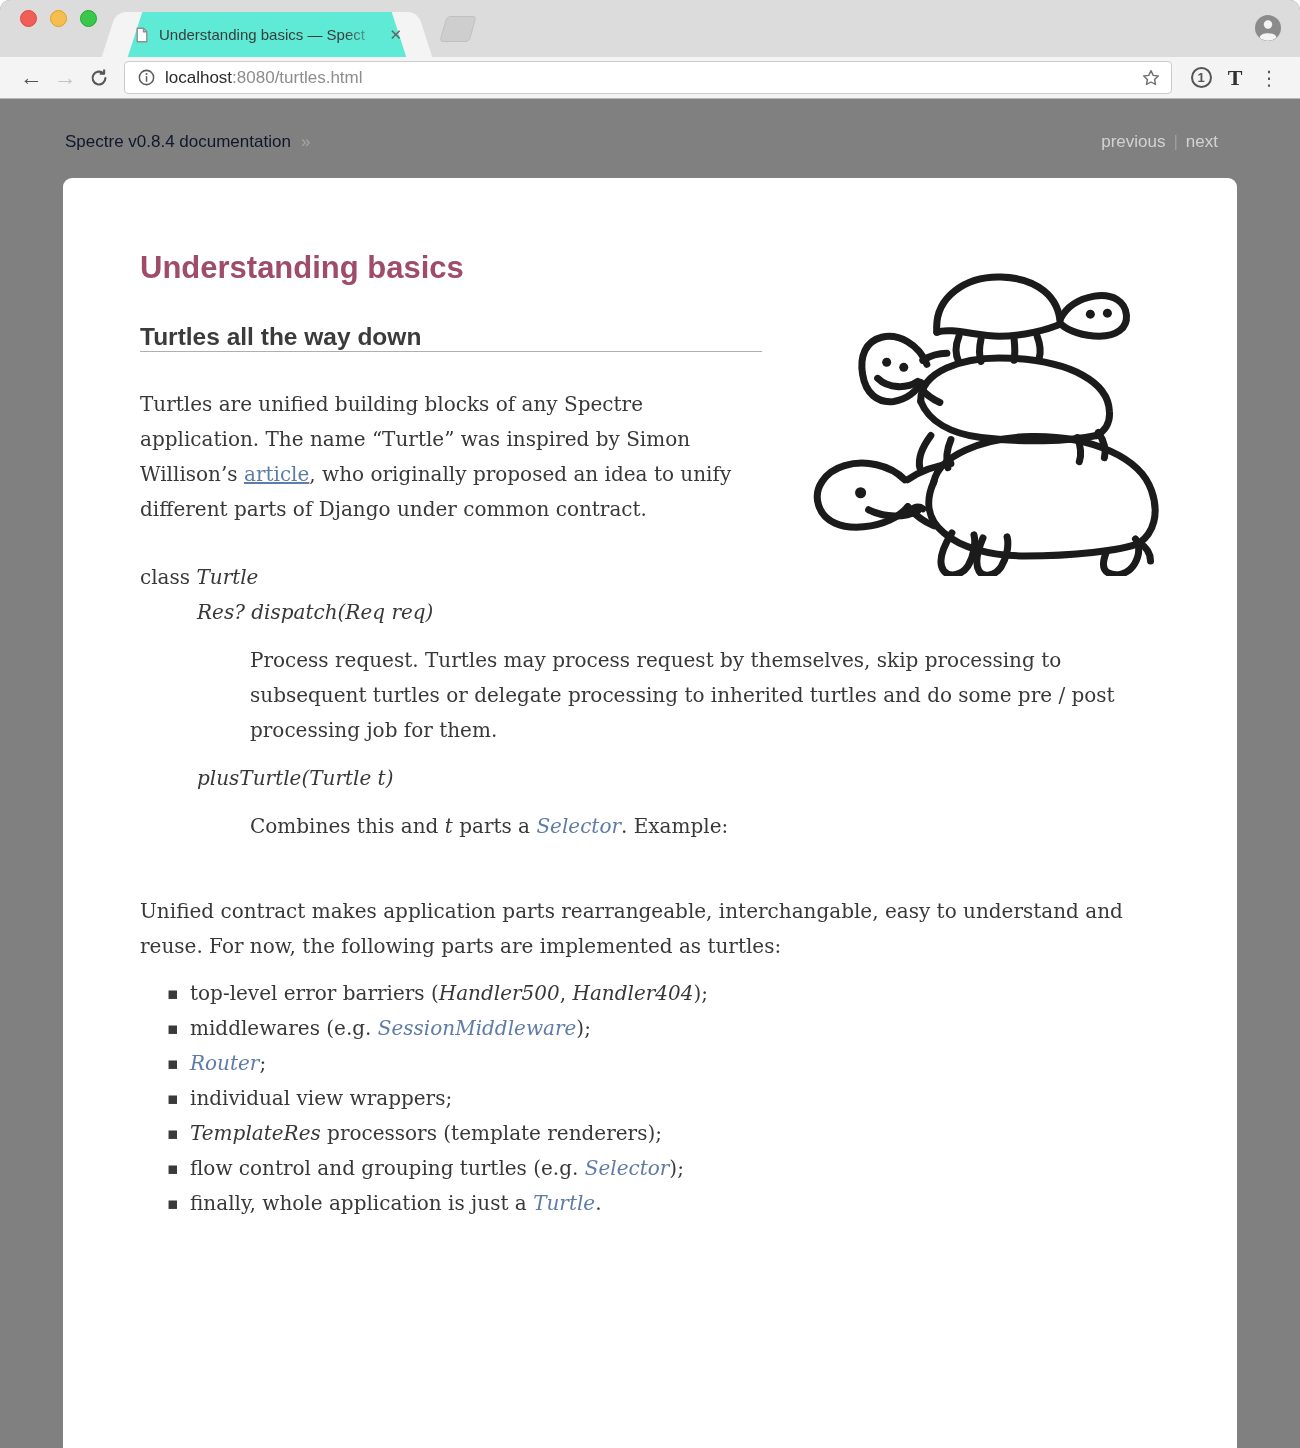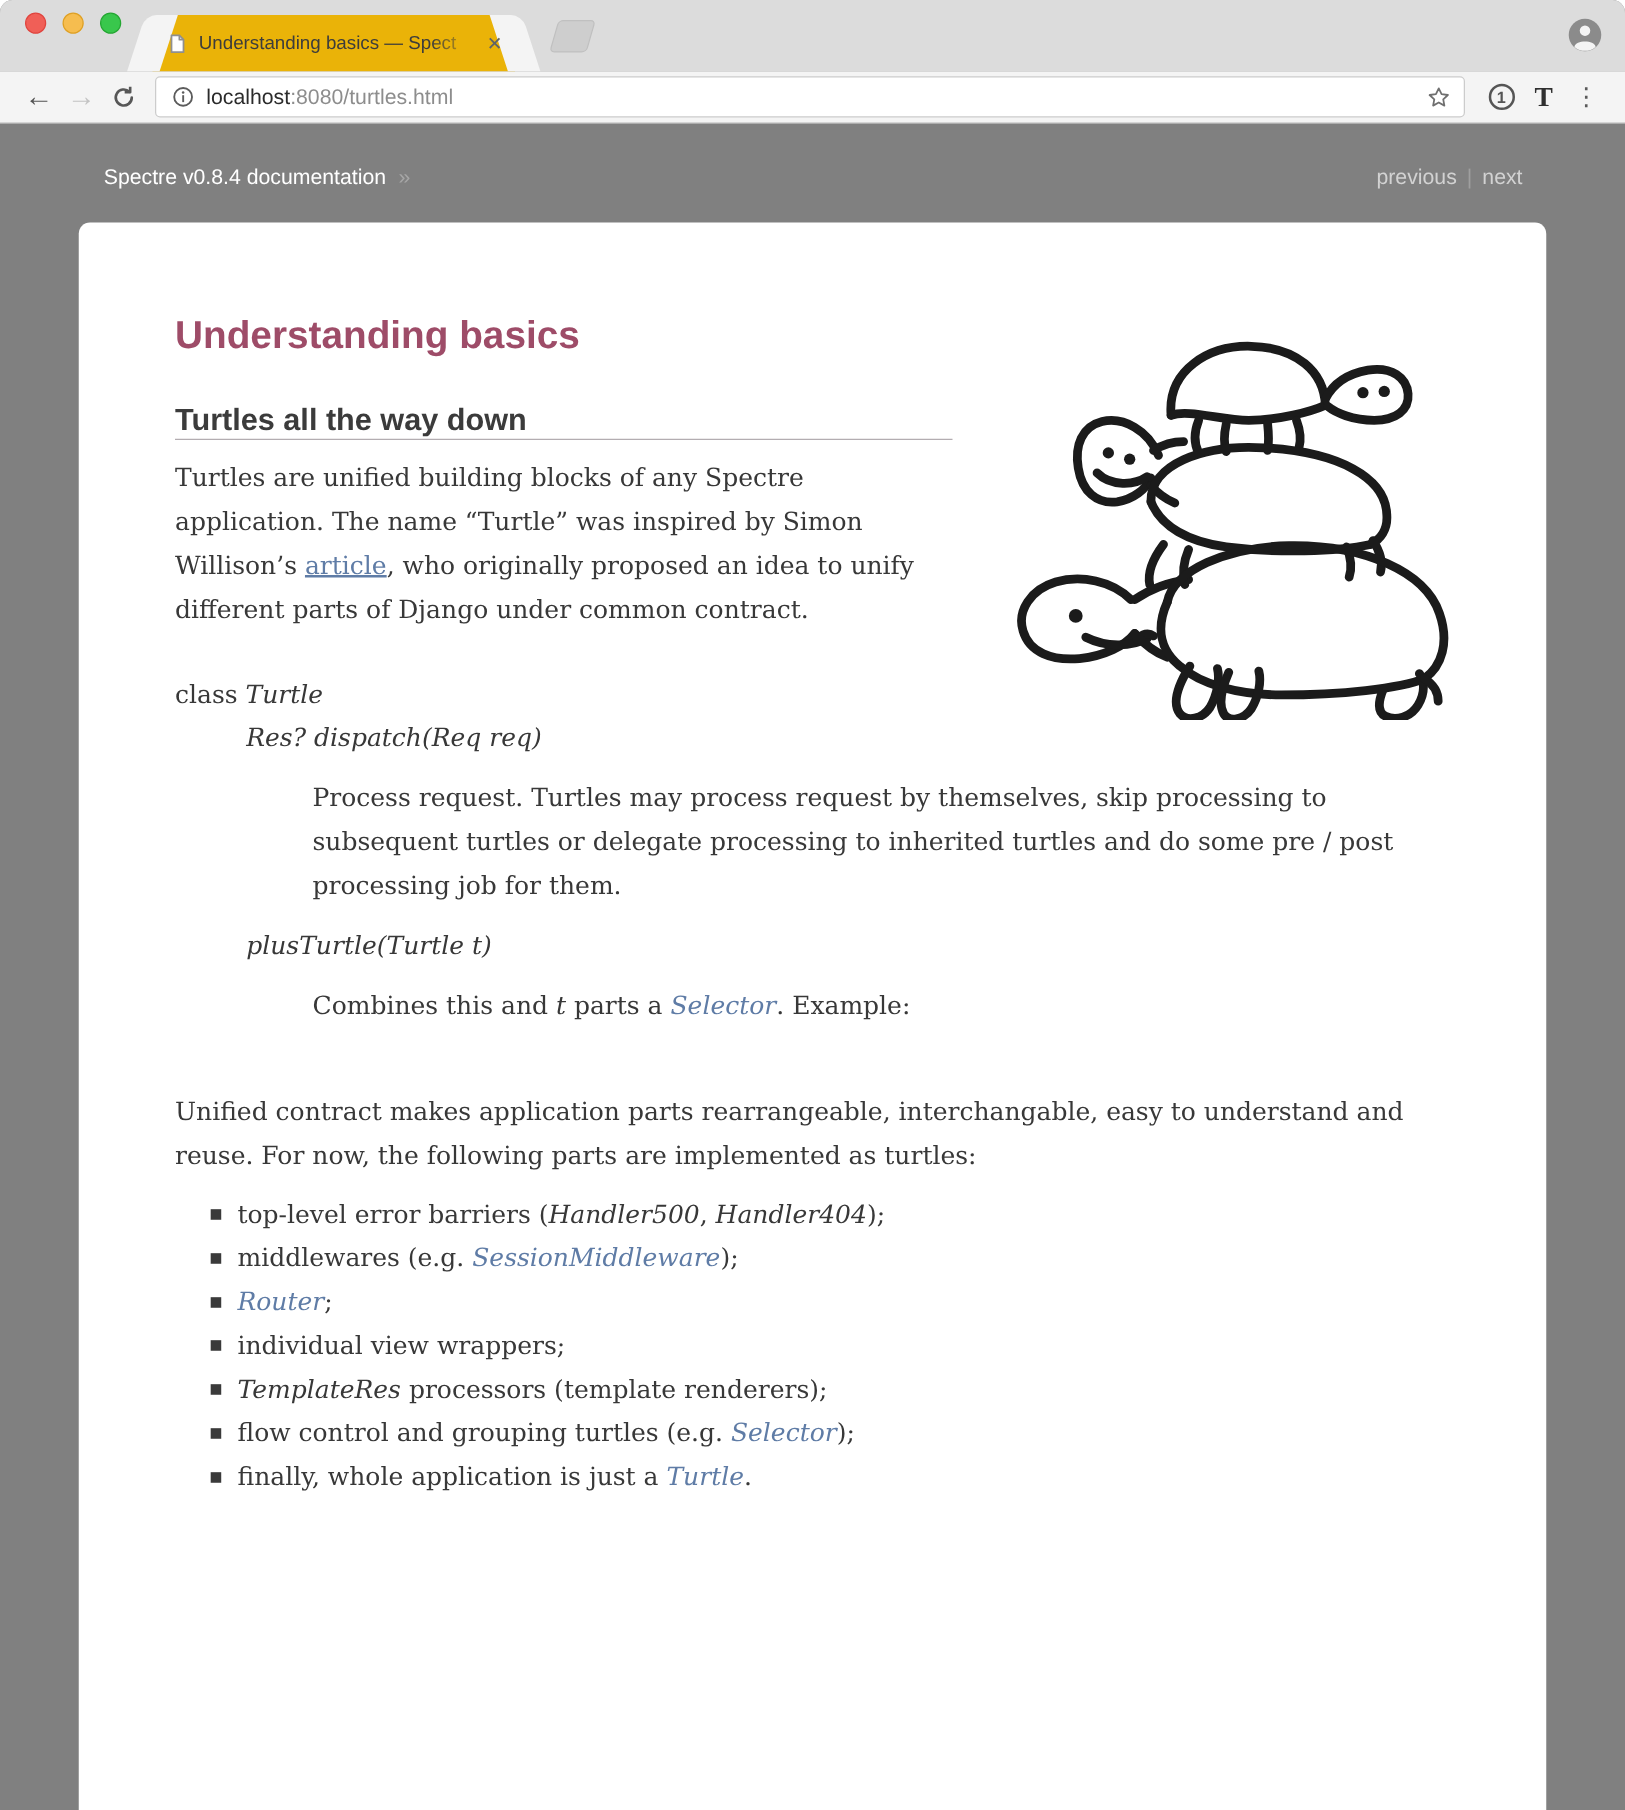--- a/index.html
+++ b/index.html
@@ -10,21 +10,21 @@
 
   
   .tabstrip { position:relative; height:57px; background:#dcdcdc; flex:0 0 auto; }
   .traffic { position:absolute; top:10px; left:20px; display:flex; gap:13px; }
   .light { width:17px; height:17px; border-radius:50%; }
   .light.red    { background:#f05f57; border:1px solid #e0443e; }
   .light.yellow { background:#f6bd4f; border:1px solid #dfa023; }
   .light.green  { background:#39c74c; border:1px solid #24a732; }
 
   .tab { position:absolute; left:122px; top:12px; width:290px; height:45px;
-         background:#eab308; border-radius:9px 9px 0 0; display:flex; align-items:center;
+         background:#5eead4; border-radius:9px 9px 0 0; display:flex; align-items:center;
          padding:0 10px 0 12px; }
   .tab::before, .tab::after { content:""; position:absolute; top:0; width:26px; height:45px;
          background:#f4f4f4; }
   .tab::before { left:-13px; transform:skewX(-18deg); border-radius:9px 0 0 0; }
   .tab::after  { right:-13px; transform:skewX(18deg); border-radius:0 9px 0 0; }
   .tab-fav { width:16px; height:16px; margin-right:9px; flex:0 0 auto; position:relative; z-index:2; }
   .tab-title { position:relative; z-index:2; font-size:15px; color:#3c3c3c; white-space:nowrap;
          width:230px; overflow:hidden;
          -webkit-mask-image:linear-gradient(90deg,#000 82%,transparent 98%);
          mask-image:linear-gradient(90deg,#000 82%,transparent 98%); }
@@ -51,34 +51,34 @@
   .t-ext { position:relative; font-family:"Liberation Serif", serif; font-weight:bold;
            font-size:22px; color:#2f2f2f; }
   .t-ext::after { content:""; position:absolute; left:-4px; bottom:-2px; width:12px; height:9px;
            background:#e3e3e3; border:1px solid #cfcfcf; border-radius:2px; z-index:-1; }
   .menu-dots { font-size:20px; color:#5a5a5a; letter-spacing:0; }
 
   
   .page { flex:1; background:#808080; overflow:hidden; }
   .relbar { height:79px; display:flex; align-items:center; padding:6px 82px 0 65px;
             font-size:17px; }
-  .relbar-left { color:#ffffff;margin-left:18px; }
+  .relbar-left { color:#0f172a; }
   .raquo { color:#a6a6a6; margin-left:10px; }
   .relbar-right { margin-left:auto; color:#d2d2d2; }
   .relbar-right .pipe { color:#9f9f9f; margin:0 8px; }
 
   
   .doc { margin:0 63px; min-height:1270px; background:#ffffff; border-radius:9px 9px 0 0;
          padding:48px 77px 60px 77px; color:#383838; }
   .turtles { float:right; width:352px; height:306px; margin:44px 0 18px 28px; }
   h1.doctitle { margin-top:24px; font-size:31px; font-weight:bold; color:#9e4c68; }
   h2.section { margin-top:37px; width:622px; font-size:24.5px; font-weight:bold; color:#3b3b3b;
                border-bottom:1px solid #b3adb1; }
   .serif { font-family:"DejaVu Serif", serif; font-size:20px; line-height:35px; color:#383838; }
-  p.intro { margin-top:13px; max-width:600px; }
+  p.intro { margin-top:35px; max-width:600px; }
   dl.api { margin-top:33px; }
   .dt1 { }
   .dt2 { margin-left:57px; }
   .dd  { margin-left:110px; margin-top:13px; max-width:900px; }
   .mt13 { margin-top:13px; }
   pre.codeblock { margin:26px 0 0 110px; font-family:"DejaVu Sans Mono","Liberation Mono", monospace;
                   font-size:21px; line-height:35px; color:#4d8a70; white-space:pre; }
   p.outro { margin-top:50px; max-width:1020px; }
   ul.parts { margin-top:12px; list-style:none; }
   ul.parts li { position:relative; padding-left:50px; line-height:35px; }

